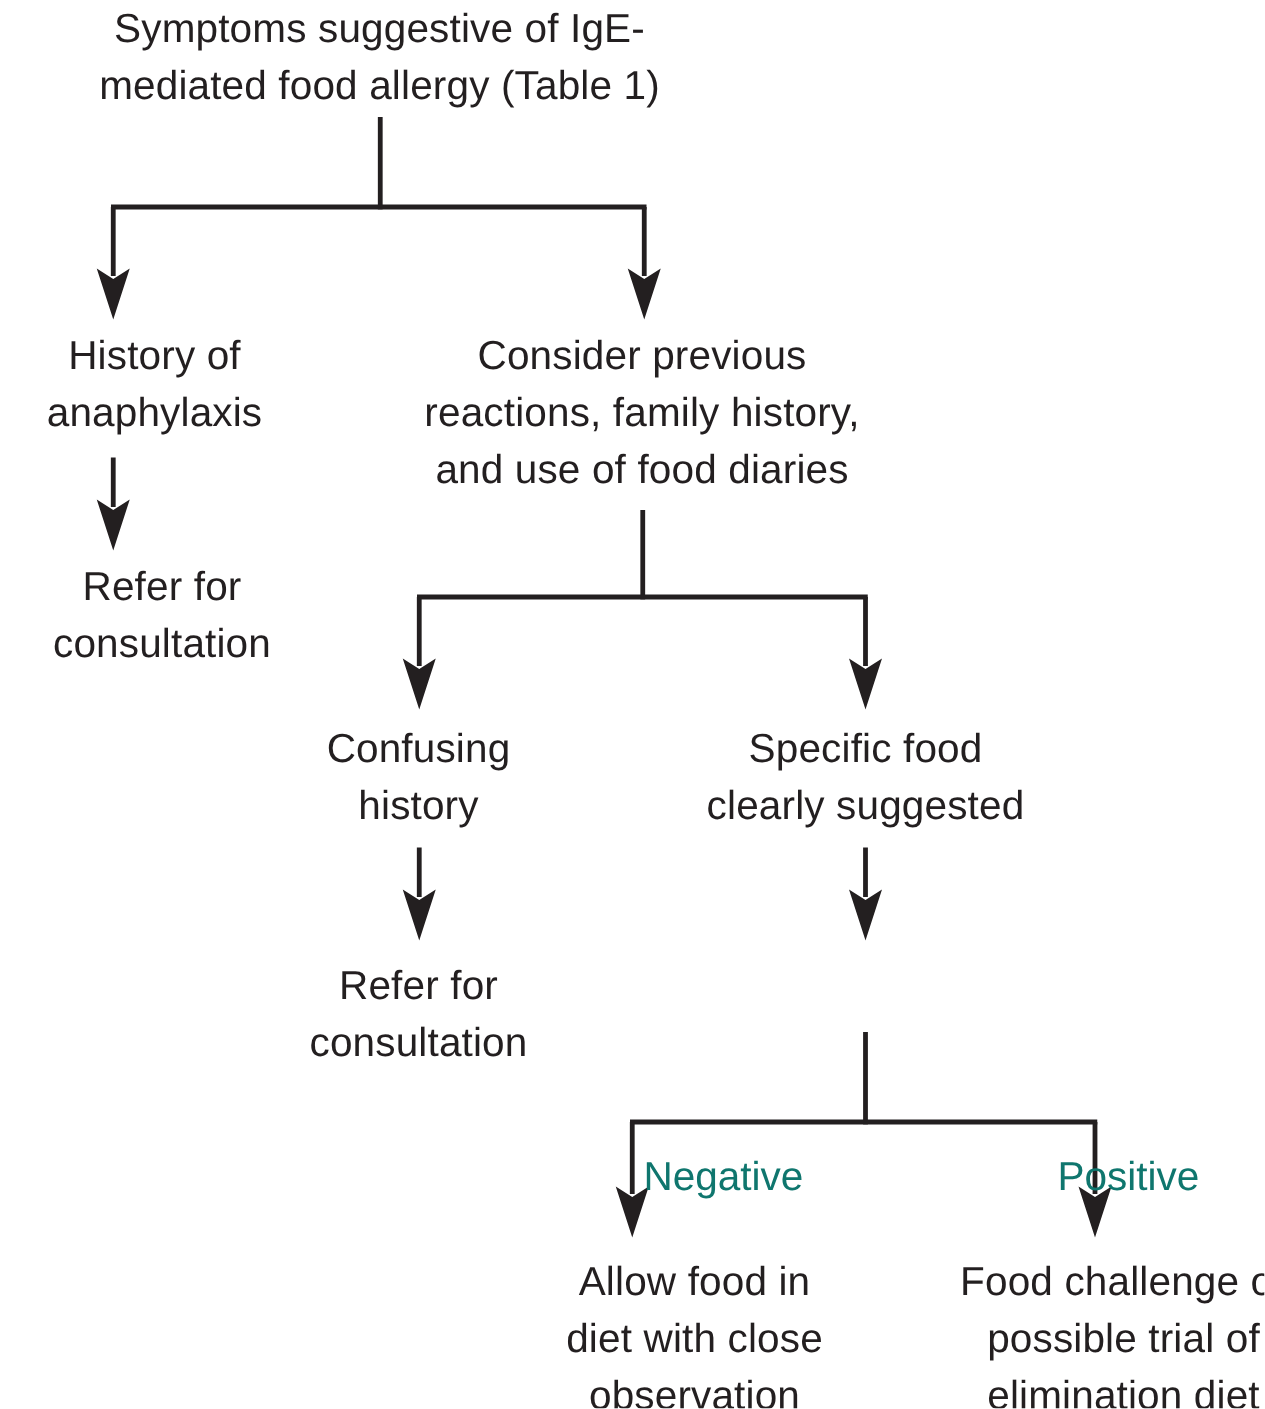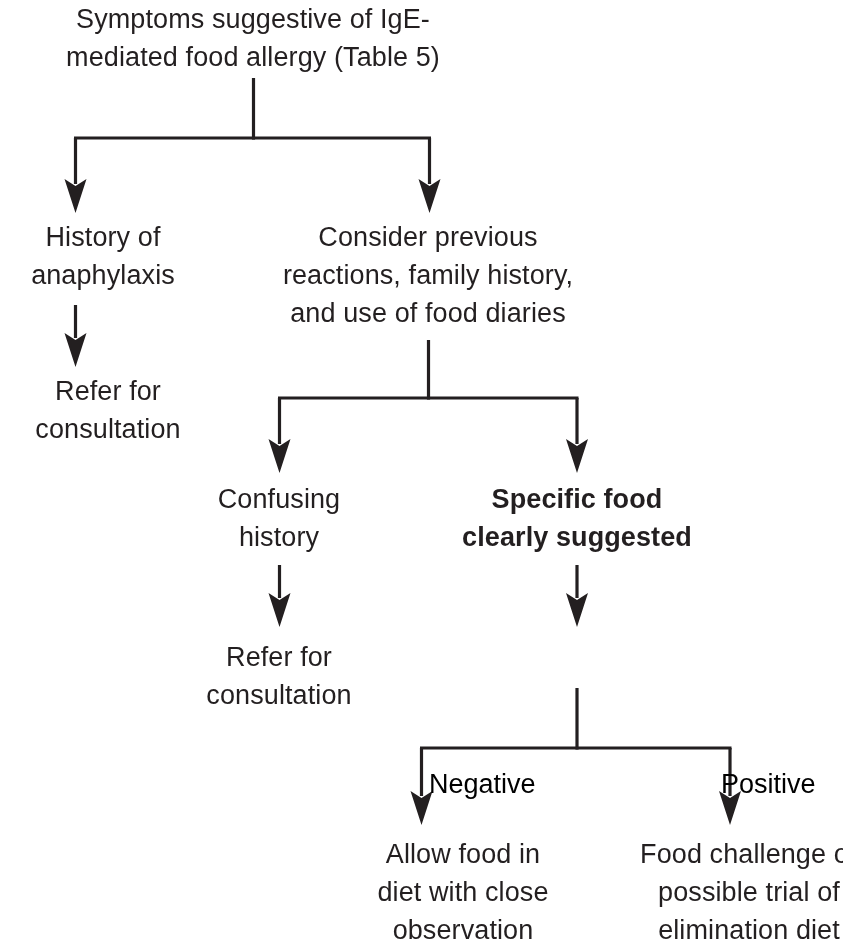--- a/index.html
+++ b/index.html
@@ -26,21 +26,21 @@
   }
   .node.center {
     text-align: center;
     transform: translateX(-50%);
   }
   .node.left {
     text-align: center;
   }
   .edge-label {
     position: absolute;
-    color: #000000;
+    color: #0f766e;
     font-size: 27px;
     line-height: 30px;
     white-space: nowrap;
   }
   svg.wires {
     position: absolute;
     left: 0;
     top: 0;
     width: 843px;
     height: 939px;
@@ -98,45 +98,45 @@
     <line x1="420" y1="748" x2="731.5" y2="748"></line>
 
     <line x1="421.5" y1="748" x2="421.5" y2="796"></line>
     <polygon class="head" points="421.5,825 410.5,791 421.5,798 432.5,791"></polygon>
 
     <line x1="730" y1="748" x2="730" y2="796"></line>
     <polygon class="head" points="730,825 719,791 730,798 741,791"></polygon>
   </svg>
 
   <div class="node center" style="left:253px; top:0px; width:440px;">Symptoms suggestive of IgE-
-mediated food allergy (Table 5)</div>
+mediated food allergy (Table 1)</div>
 
   <div class="node left" style="left:3px; top:218px; width:200px;">History of
 anaphylaxis</div>
 
   <div class="node left" style="left:3px; top:372px; width:210px;">Refer for
 consultation</div>
 
   <div class="node center" style="left:428px; top:218px; width:330px;">Consider previous
 reactions, family history,
 and use of food diaries</div>
 
   <div class="node center" style="left:279px; top:480px; width:240px;">Confusing
 history</div>
 
-  <div class="node center" style="left:577px; top:480px; width:280px;font-weight:bold;">Specific food
+  <div class="node center" style="left:577px; top:480px; width:280px;">Specific food
 clearly suggested</div>
 
   <div class="node center" style="left:279px; top:638px; width:240px;">Refer for
 consultation</div>
 
 
   <div class="edge-label" style="left:429px; top:769px;">Negative</div>
 
-  <div class="edge-label" style="left:705px; top:769px;margin-left:16px;">Positive</div>
+  <div class="edge-label" style="left:705px; top:769px;">Positive</div>
 
   <div class="node left" style="left:333px; top:835px; width:260px;">Allow food in
 diet with close
 observation</div>
 
   <div class="node left" style="left:619px; top:835px; width:260px;">Food challenge or
 possible trial of
 elimination diet</div>
 
 </div>

